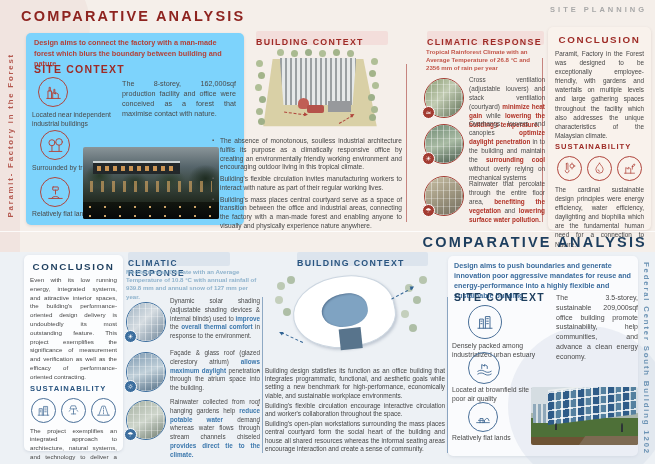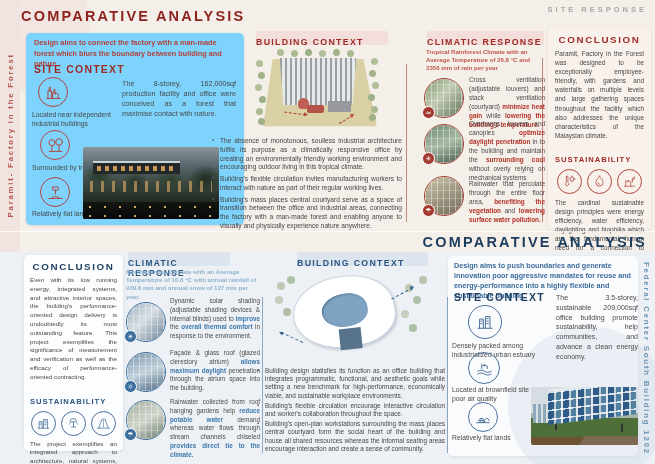--- a/index.html
+++ b/index.html
@@ -34,21 +34,21 @@
   .sub-blue { font-size:6.1px; line-height:1.35; color:#8fb3cd; font-weight:bold; }
   .divider-blue { width:1px; background:rgba(47,98,147,.5); }
 
   
   .card { border-radius:5px; box-shadow:0 1px 3px rgba(120,80,70,.16); }
   .site-card { background:#7dd3fc; }
   .concl-card-top { background:#f9f2ec; padding:7px; }
   .concl-card-btm { background:#fcfdfe; padding:6px; box-shadow:0 1px 3px rgba(70,90,120,.15); }
   .right-card { background:#fafbfd; box-shadow:0 1px 3px rgba(70,90,120,.12); }
   .concl-card-top h2, .concl-card-btm h2 { text-align:center; font-size:9.8px; letter-spacing:1.6px; }
-  .concl-card-top h3, .concl-card-btm h3 { font-size:7.6px; letter-spacing:1px; margin-top:15px; }
+  .concl-card-top h3, .concl-card-btm h3 { font-size:7.6px; letter-spacing:1px; margin-top:2px; }
   .concl-card-top p, .concl-card-btm p { margin-top:4px; font-size:6.4px; line-height:1.42; text-align:justify; }
 
   
   .icirc { border-radius:50%; display:flex; align-items:center; justify-content:center; background:transparent; }
   .icirc svg { fill:none; stroke:currentColor; stroke-width:1.2; stroke-linecap:round; stroke-linejoin:round; }
   .icirc.red { border:1.4px solid #b0453c; color:#b0453c; }
   .icirc.blue { border:1.4px solid #4a7099; color:#4a7099; }
   .sus-row { display:flex; gap:5px; margin-top:5px; justify-content:center; }
   .sus-row .icirc { width:25px; height:25px; flex:0 0 auto; }
   .sus-row .icirc svg { width:15px; height:15px; }
@@ -130,21 +130,21 @@
 <div class="board">
 
   <div class="theme-red">
     <div class="abs wm2" style="left:-40px; top:-40px; width:130px; height:130px;"></div>
     <div class="abs" style="left:0; top:0; width:20px; height:252px; background:#f1e4e0;"></div>
     <div class="abs" style="left:1px; top:30px; width:18px; height:210px; display:flex; align-items:center; justify-content:center;">
       <span class="vlabel left">Paramit- Factory in the Forest</span>
     </div>
 
     <h1 class="abs big-title red-t" style="left:21px; top:8px; color:#8e2420;">COMPARATIVE ANALYSIS</h1>
-    <div class="abs corner-label" style="right:8px; top:5px;">SITE RESPONSE</div>
+    <div class="abs corner-label" style="right:8px; top:5px;">SITE PLANNING</div>
 
     <div class="abs card site-card" style="left:26px; top:33px; width:218px; height:192px;">
       <p class="abs intro-red" style="left:8px; top:5px; width:202px;">Design aims to connect the factory with a man-made forest which blurs the boundary between building and nature</p>
       <h2 class="abs sec-head red-t" style="left:8px; top:30px;">SITE CONTEXT</h2>
       <p class="abs body-txt" style="left:96px; top:46px; width:114px; font-size:7.2px;">The 8-storey, 162,000sqf production facility and office were conceived as a forest that maximise contact with nature.</p>
 
       <div class="abs icirc red" style="left:12px; top:44px; width:30px; height:30px;">
         <svg viewBox="0 0 24 24" width="19" height="19">
             <path d="M3.5 19.5h17M5 19.5V10h4.5v9.5M6.5 10V5.5H8V10M11 19.5v-7.5l3.5 2v-2l3.5 2v5.5M12.5 12V8h1.2v4"></path>
           </svg>

